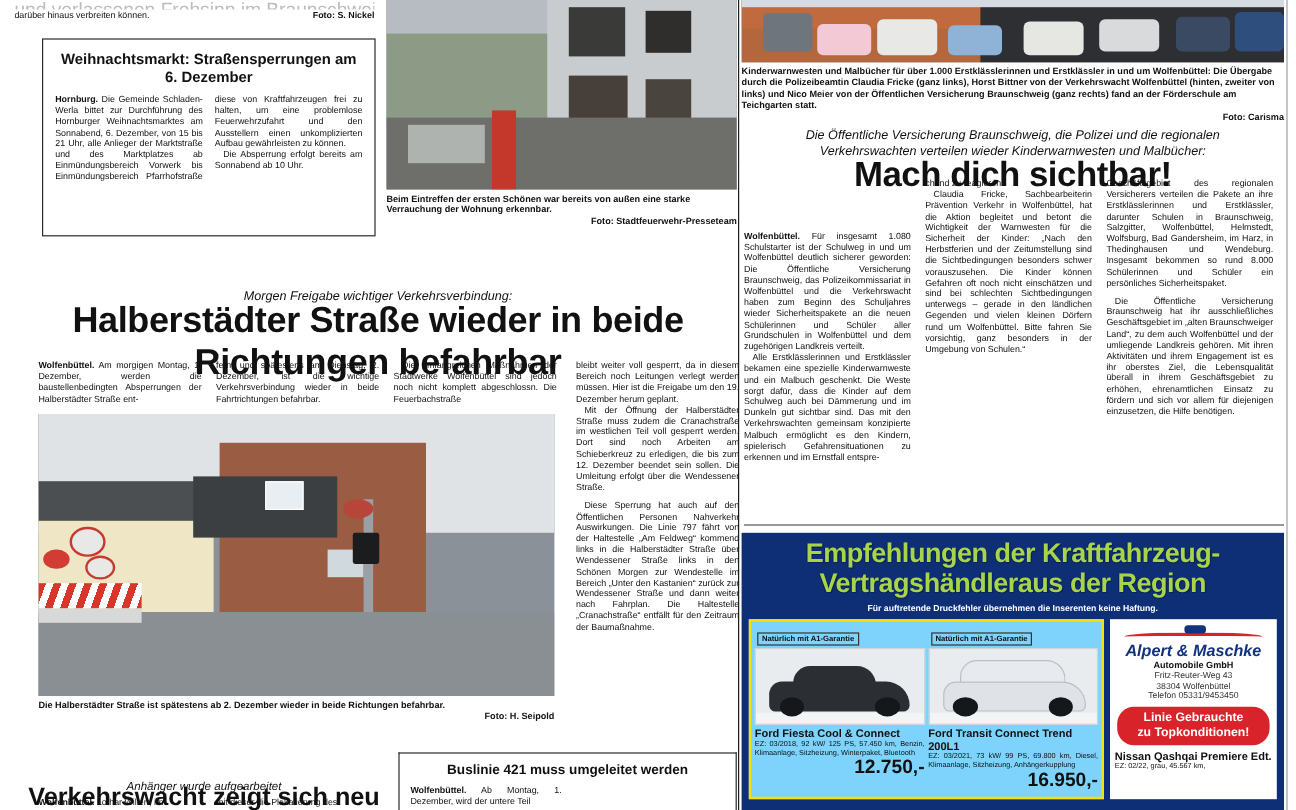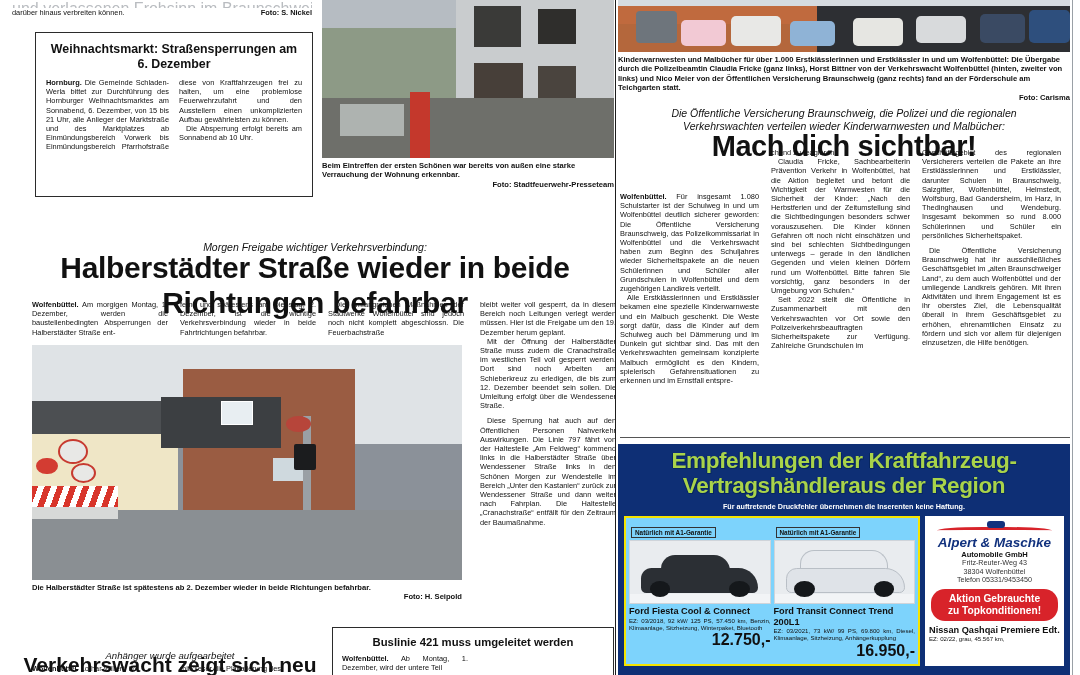--- a/index.html
+++ b/index.html
@@ -243,21 +243,20 @@
 
   <div id="sb-body">
     <div class="c c1 body-txt">
       <p class="first"><span class="lead">Wolfenbüttel.</span>
         <span>Für insgesamt 1.080 Schulstarter ist der Schulweg in und um Wolfenbüttel deutlich sicherer geworden: Die Öffentliche Versicherung Braunschweig, das Polizeikommissariat in Wolfenbüttel und die Verkehrswacht haben zum Beginn des Schuljahres wieder Sicherheitspakete an die neuen Schülerinnen und Schüler aller Grundschulen in Wolfenbüttel und dem zugehörigen Landkreis verteilt.</span></p>
       <p>Alle Erstklässlerinnen und Erstklässler bekamen eine spezielle Kinderwarnweste und ein Malbuch geschenkt. Die Weste sorgt dafür, dass die Kinder auf dem Schulweg auch bei Dämmerung und im Dunkeln gut sichtbar sind. Das mit den Verkehrswachten gemeinsam konzipierte Malbuch ermöglicht es den Kindern, spielerisch Gefahrensituationen zu erkennen und im Ernstfall entspre-</p>
     </div>
     <div class="c c2 body-txt">
       <p class="first">chend zu reagieren.</p>
       <p>Claudia Fricke, Sachbearbeiterin Prävention Verkehr in Wolfenbüttel, hat die Aktion begleitet und betont die Wichtigkeit der Warnwesten für die Sicherheit der Kinder: „Nach den Herbstferien und der Zeitumstellung sind die Sichtbedingungen besonders schwer vorauszusehen. Die Kinder können Gefahren oft noch nicht einschätzen und sind bei schlechten Sichtbedingungen unterwegs – gerade in den ländlichen Gegenden und vielen kleinen Dörfern rund um Wolfenbüttel. Bitte fahren Sie vorsichtig, ganz besonders in der Umgebung von Schulen.“</p>
-      <p>Seit 2022 stellt die Öffentliche in Zusammenarbeit mit den Verkehrswachten vor Ort sowie den Polizeiverkehrsbeauftragten Sicherheitspakete zur Verfügung. Zahlreiche Grundschulen im</p>
     </div>
     <div class="c c3 body-txt">
       <p class="first">Geschäftsgebiet des regionalen Versicherers verteilen die Pakete an ihre Erstklässlerinnen und Erstklässler, darunter Schulen in Braunschweig, Salzgitter, Wolfenbüttel, Helmstedt, Wolfsburg, Bad Gandersheim, im Harz, in Thedinghausen und Wendeburg. Insgesamt bekommen so rund 8.000 Schülerinnen und Schüler ein persönliches Sicherheitspaket.</p>
       <p style="margin-top:6px;">Die Öffentliche Versicherung Braunschweig hat ihr ausschließliches Geschäftsgebiet im „alten Braunschweiger Land“, zu dem auch Wolfenbüttel und der umliegende Landkreis gehören. Mit ihren Aktivitäten und ihrem Engagement ist es ihr oberstes Ziel, die Lebensqualität überall in ihrem Geschäftsgebiet zu erhöhen, ehrenamtlichen Einsatz zu fördern und sich vor allem für diejenigen einzusetzen, die Hilfe benötigen.</p>
     </div>
   </div>
 
   <div class="hline" style="left:620px;top:437px;width:450px;background:#555;"></div>
 
   <div id="ad">
@@ -305,21 +304,21 @@
         <div style="height:16px;position:relative;">
           <div style="position:absolute;left:6%;top:8px;width:88%;height:6px;border-top:3px solid #d8232a;border-radius:40% 40% 0 0;"></div>
           <div style="position:absolute;left:44%;top:2px;width:14%;height:7px;background:#12327e;border-radius:3px;"></div>
         </div>
         <div class="brand">Alpert &amp; Maschke</div>
         <div class="sub">Automobile GmbH</div>
         <div class="addr">Fritz-Reuter-Weg 43</div>
         <div class="addr">38304 Wolfenbüttel</div>
         <div class="addr">Telefon 05331/9453450</div>
         <div class="promo">
-          <div>Aktion Gebrauchte</div>
+          <div>Linie Gebrauchte</div>
           <div>zu Topkonditionen!</div>
         </div>
         <div class="cname2">Nissan Qashqai Premiere Edt.</div>
         <div class="cspec2">EZ: 02/22, grau, 45.567 km,</div>
       </div>
 
     </div>
   </div>
 
   <div class="vline" style="left:1072px;top:0;height:675px;background:#9aa0a6;"></div>

